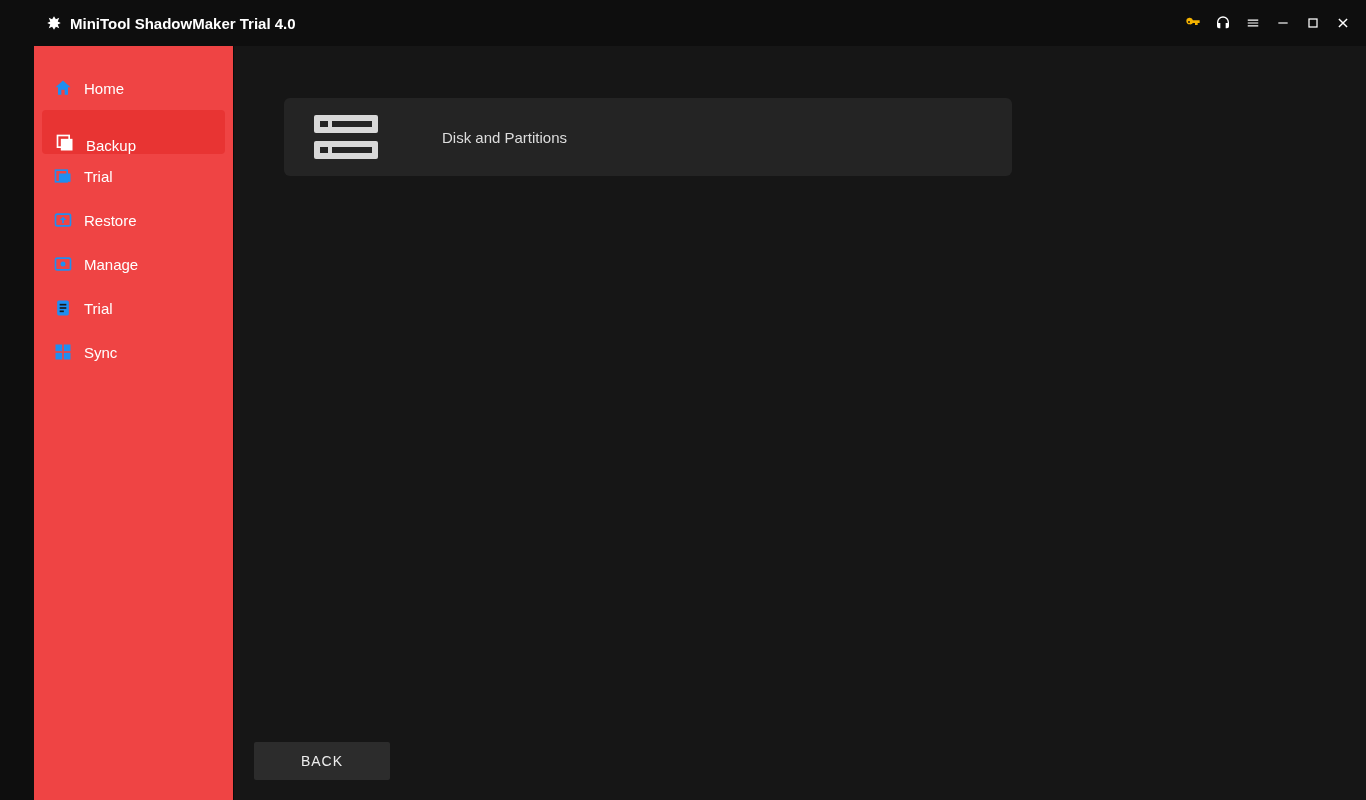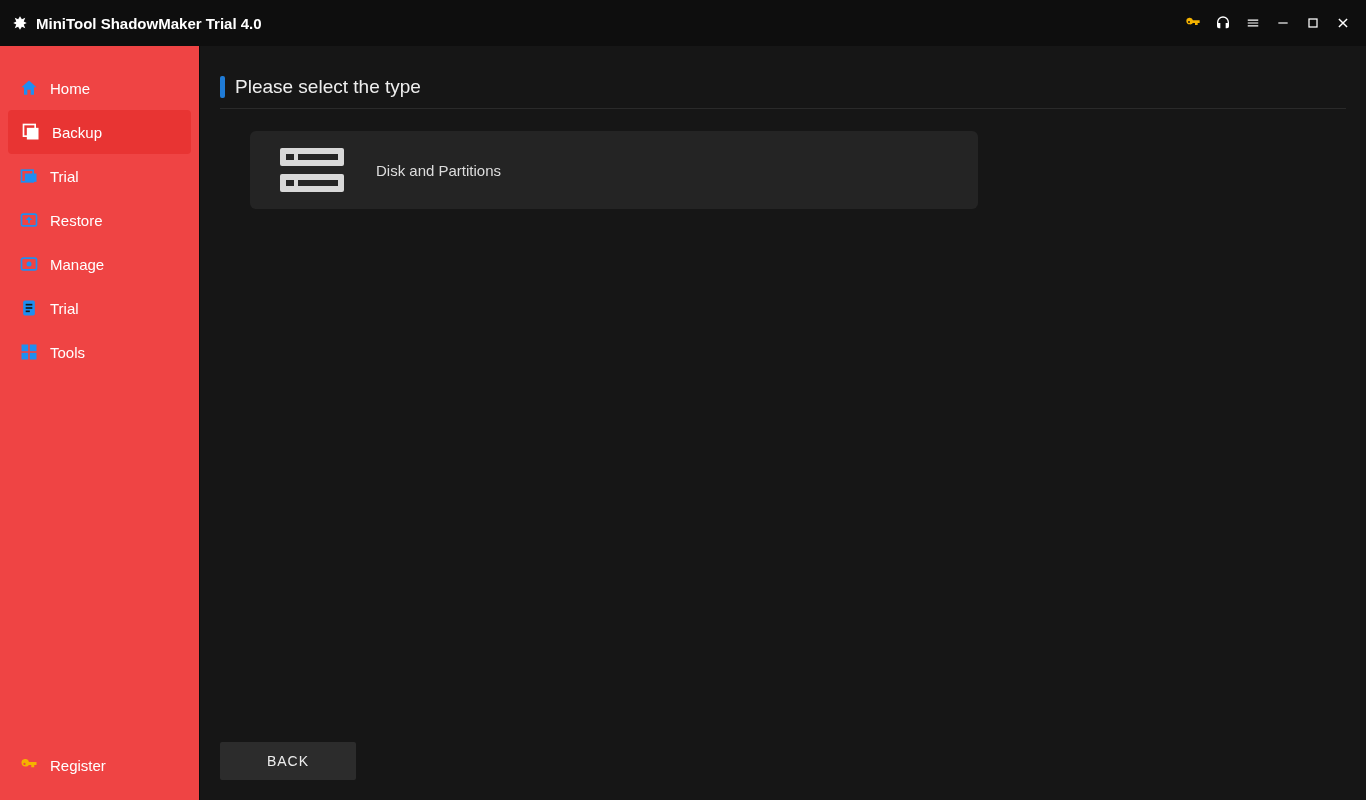--- a/index.html
+++ b/index.html
@@ -1,47 +1,47 @@
 <!DOCTYPE html>
 <html><head>
 <meta charset="utf-8">
 <style>
   * { box-sizing: border-box; margin: 0; padding: 0; }
   html, body { width: 1366px; height: 800px; overflow: hidden; font-family: "Segoe UI", Arial, sans-serif; background: #000; color: #fff; }
-  .app { width: 1366px; height: 800px; background: #0e0e0e; display: flex; flex-direction: column; }
+  .app { width: 1366px; height: 800px; background: #0e0e0e; display: flex; flex-direction: column; padding-left: 34px; }
 
   
   .titlebar { height: 46px; background: #0e0e0e; display: flex; align-items: center; padding: 0 8px; }
   .titlebar .logo { width: 20px; height: 20px; margin: 0 6px 0 2px; display:flex; align-items:center; justify-content:center; }
   .titlebar .title { font-size: 15px; font-weight: 600; }
   .titlebar .spacer { flex: 1; }
   .titlebar .ctrl { width: 30px; height: 30px; display: flex; align-items: center; justify-content: center; cursor: pointer; }
   .titlebar .ctrl svg { display:block; }
 
   
   .body { flex: 1; display: flex; background: #161616; }
 
   
   .sidebar { width: 200px; background: #ef4444; display: flex; flex-direction: column; padding-top: 20px; border-right: 1px solid #0b0b0b; }
   .sidebar .group { flex: 1; }
   .nav-item { height: 44px; display: flex; align-items: center; padding-left: 18px; font-size: 15px; cursor: pointer; }
-  .nav-item.active { background: #e83433; margin: 0 8px; border-radius: 4px; padding-left: 12px; }
+  .nav-item.active { background: #e83433; margin: 0 8px; border-radius: 4px; padding-left: 12px; align-items: flex-end; }
   .nav-item .icon { width: 22px; height: 22px; margin-right: 10px; display:flex; align-items:center; justify-content:center; }
   .bottom-group { padding-bottom: 14px; }
   .bottom-item { height: 42px; display:flex; align-items:center; padding-left: 18px; font-size: 15px; cursor:pointer; }
   .bottom-item .icon { width:22px; height:22px; margin-right:10px; display:flex; align-items:center; justify-content:center; }
 
   
   .main { flex: 1; display: flex; flex-direction: column; padding: 30px 20px 10px 20px; }
   .page-header { display: flex; align-items: center; border-bottom: 1px solid #2a2a2a; padding-bottom: 10px; }
   .page-header .bar { width: 5px; height: 22px; background: #1f7bd6; border-radius: 2px; margin-right: 10px; }
   .page-header .title { font-size: 19px; font-weight: 400; color: #eee; }
 
   .options { margin-top: 22px; display:flex; flex-direction:column; gap: 28px; padding-left: 30px; }
-  .option-card { width: 728px; height: 78px; background: #242424; border-radius: 6px; display:flex; align-items:center; padding: 0 26px; cursor:pointer; }
+  .option-card { width: 728px; height: 78px; background: #242424; border-radius: 6px; display:flex; align-items:center; padding: 0 26px; cursor:pointer;gap:32px; }
   .option-card .big-icon { width: 72px; height: 56px; margin-right: 28px; display:flex; align-items:center; justify-content:center; }
   .option-card .label { font-size: 15px; color: #ddd; }
   .option-card.highlighted { height: 92px; border: 3px solid #e50000; background: #222; }
 
   .footer { margin-top: auto; padding: 0 0 10px 0; }
   .back-btn { width: 136px; height: 38px; background: #2c2c2c; border: none; color: #eee; font-size: 14px; letter-spacing: 1px; cursor:pointer; border-radius:2px; }
 
 </style>
 </head>
 <body>
@@ -156,42 +156,30 @@
 
         <div class="nav-item">
           <span class="icon">
             <svg width="20" height="20" viewBox="0 0 24 24">
                 <rect x="3" y="3" width="8" height="8" fill="#1f8ef1"></rect>
                 <rect x="13" y="3" width="8" height="8" fill="#1f8ef1"></rect>
                 <rect x="3" y="13" width="8" height="8" fill="#1f8ef1"></rect>
                 <rect x="13" y="13" width="8" height="8" fill="#1f8ef1"></rect>
               </svg>
           </span>
-          <span>Tools</span>
+          <span>Sync</span>
         </div>
 
       </div>
 
       <div class="bottom-group">
-        <div class="bottom-item">
-          <span class="icon">
-            <svg width="18" height="18" viewBox="0 0 24 24">
-                <path fill="#f5b300" d="M7 14a5 5 0 1 1 4.9-6H22v4h-3v3h-4v-3h-3.1A5 5 0 0 1 7 14zm-1-5a1.5 1.5 0 1 0 0 3 1.5 1.5 0 0 0 0-3z"></path>
-              </svg>
-          </span>
-          <span>Register</span>
-        </div>
       </div>
     </div>
 
     <div class="main">
-      <div class="page-header">
-        <div class="bar"></div>
-        <div class="title">Please select the type</div>
-      </div>
 
       <div class="options">
         <div class="option-card">
           <span class="big-icon">
             <svg width="72" height="56" viewBox="0 0 72 56">
               <rect x="4" y="6" width="64" height="18" rx="2" fill="#d8d8d8"></rect>
               <rect x="10" y="12" width="8" height="6" fill="#242424"></rect>
               <rect x="22" y="12" width="40" height="6" fill="#242424"></rect>
               <rect x="4" y="32" width="64" height="18" rx="2" fill="#d8d8d8"></rect>
               <rect x="10" y="38" width="8" height="6" fill="#242424"></rect>

